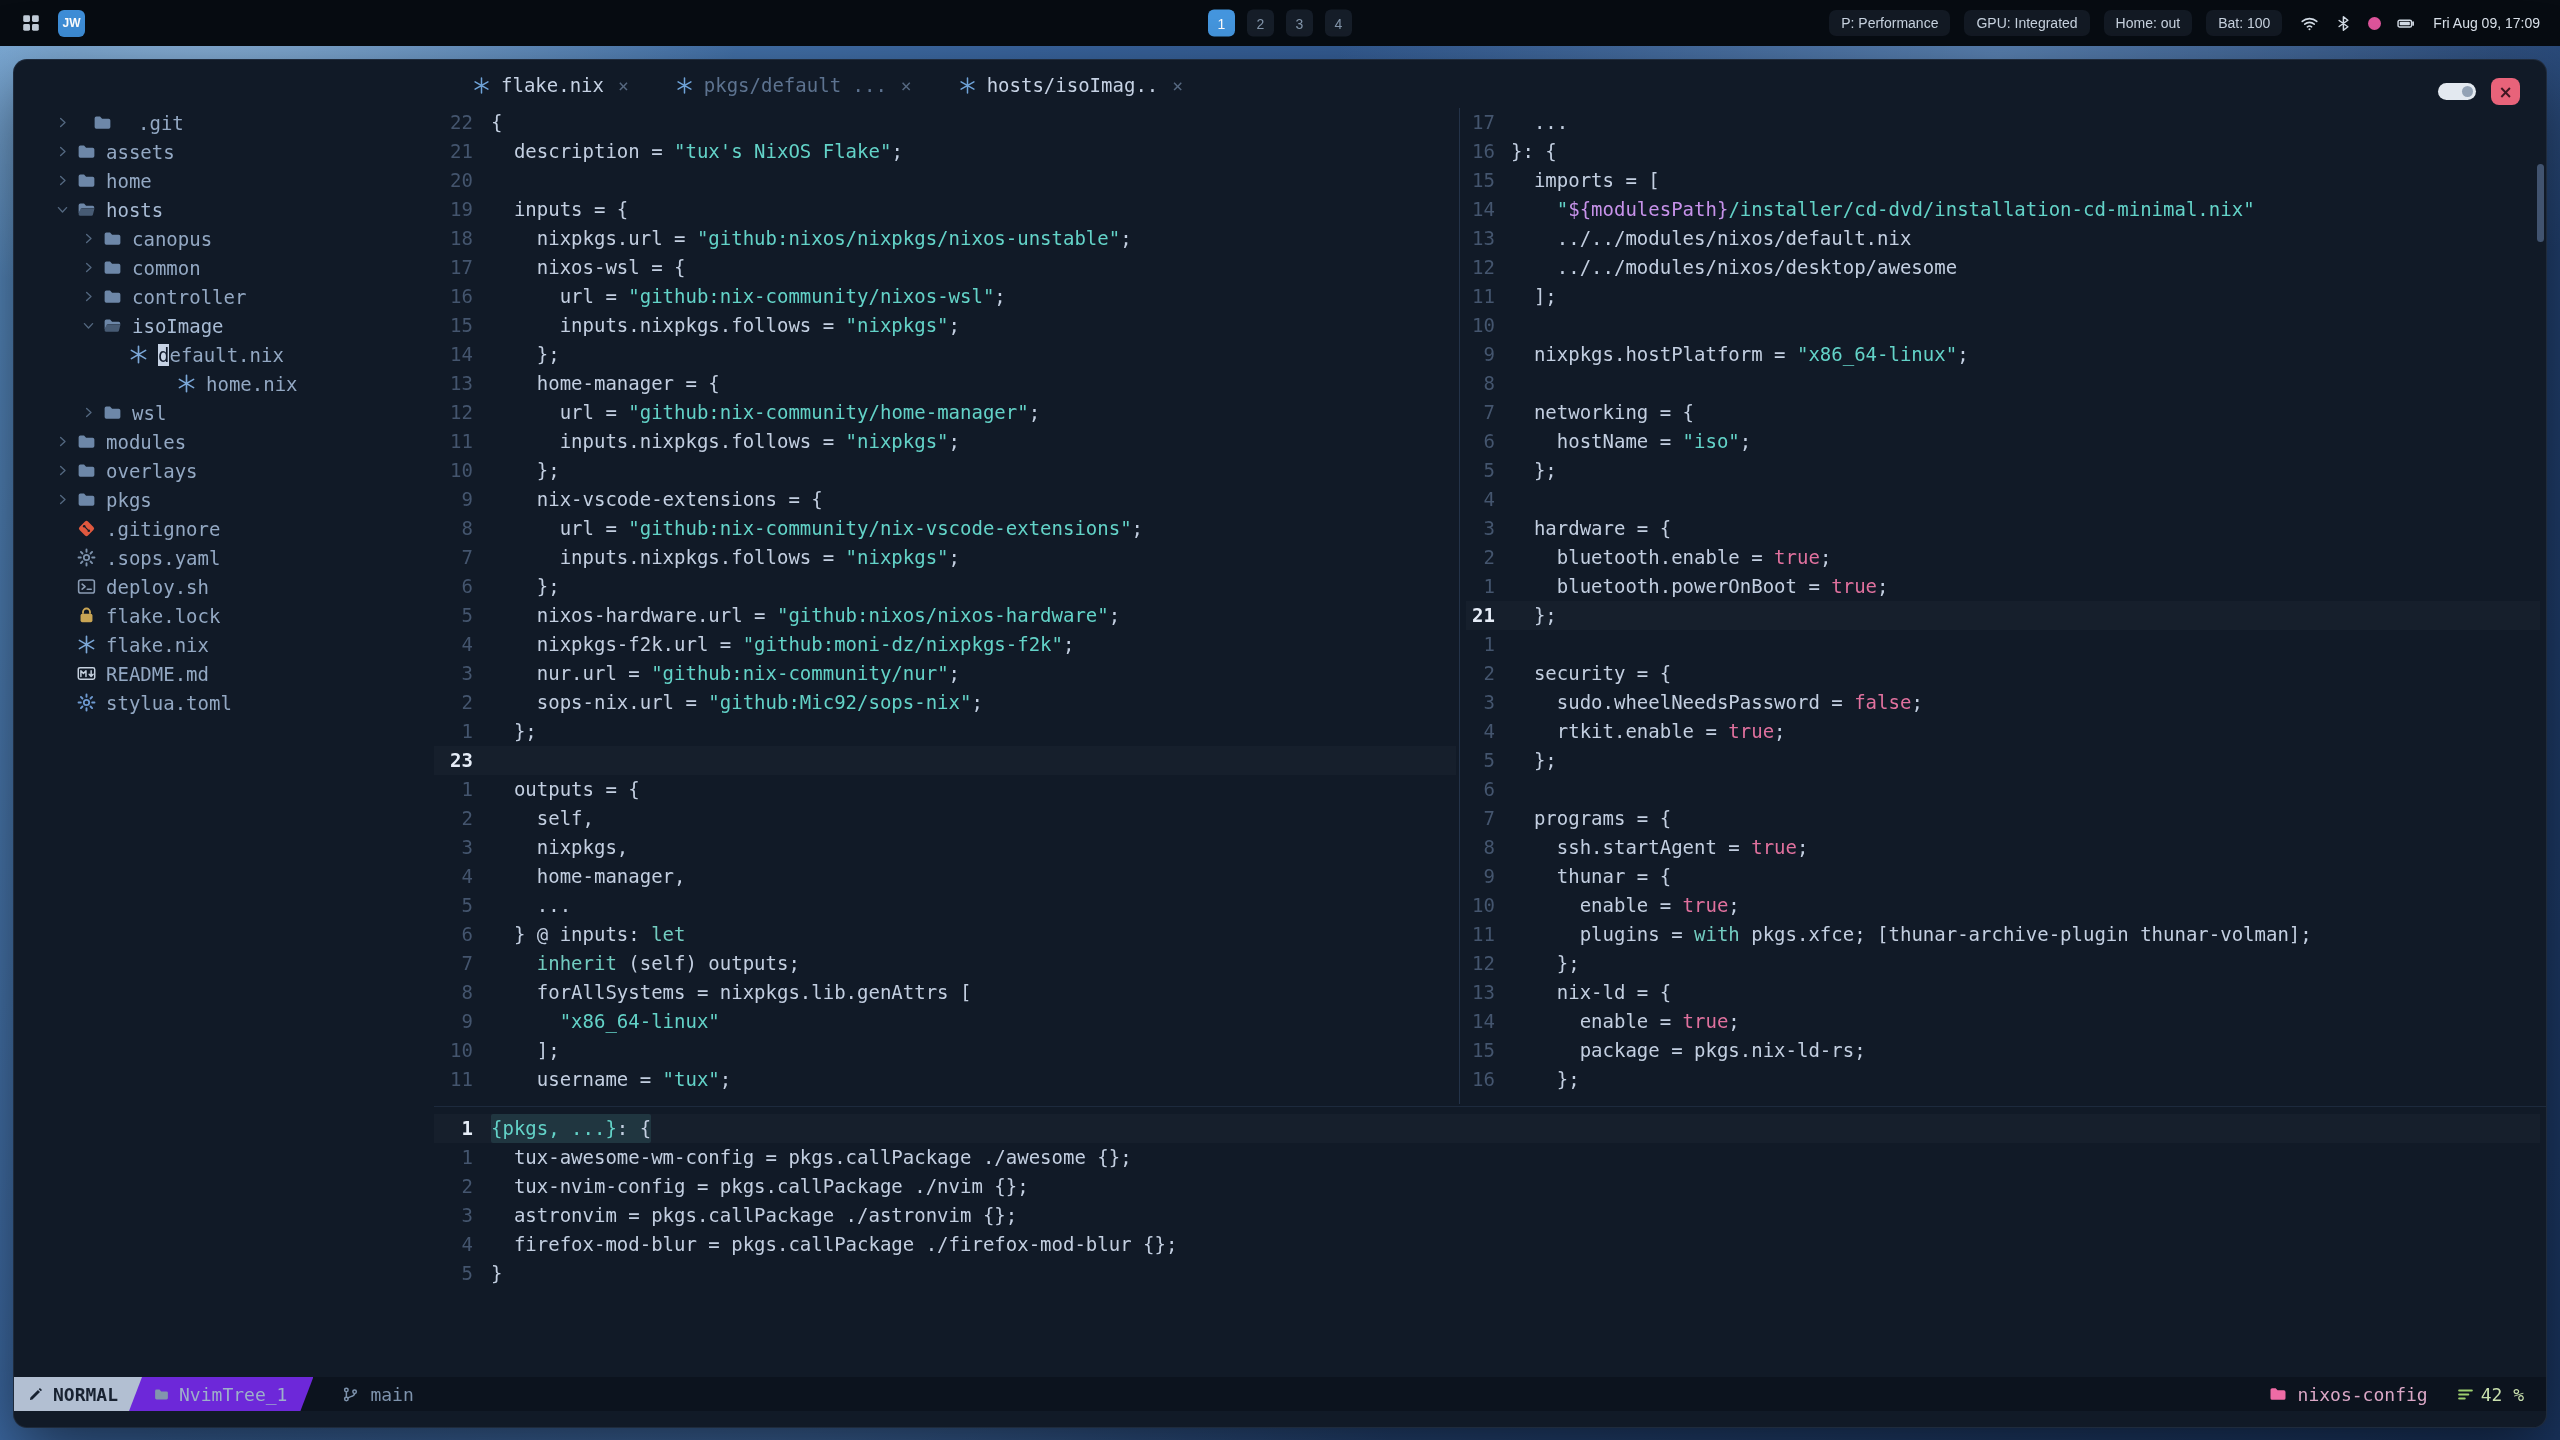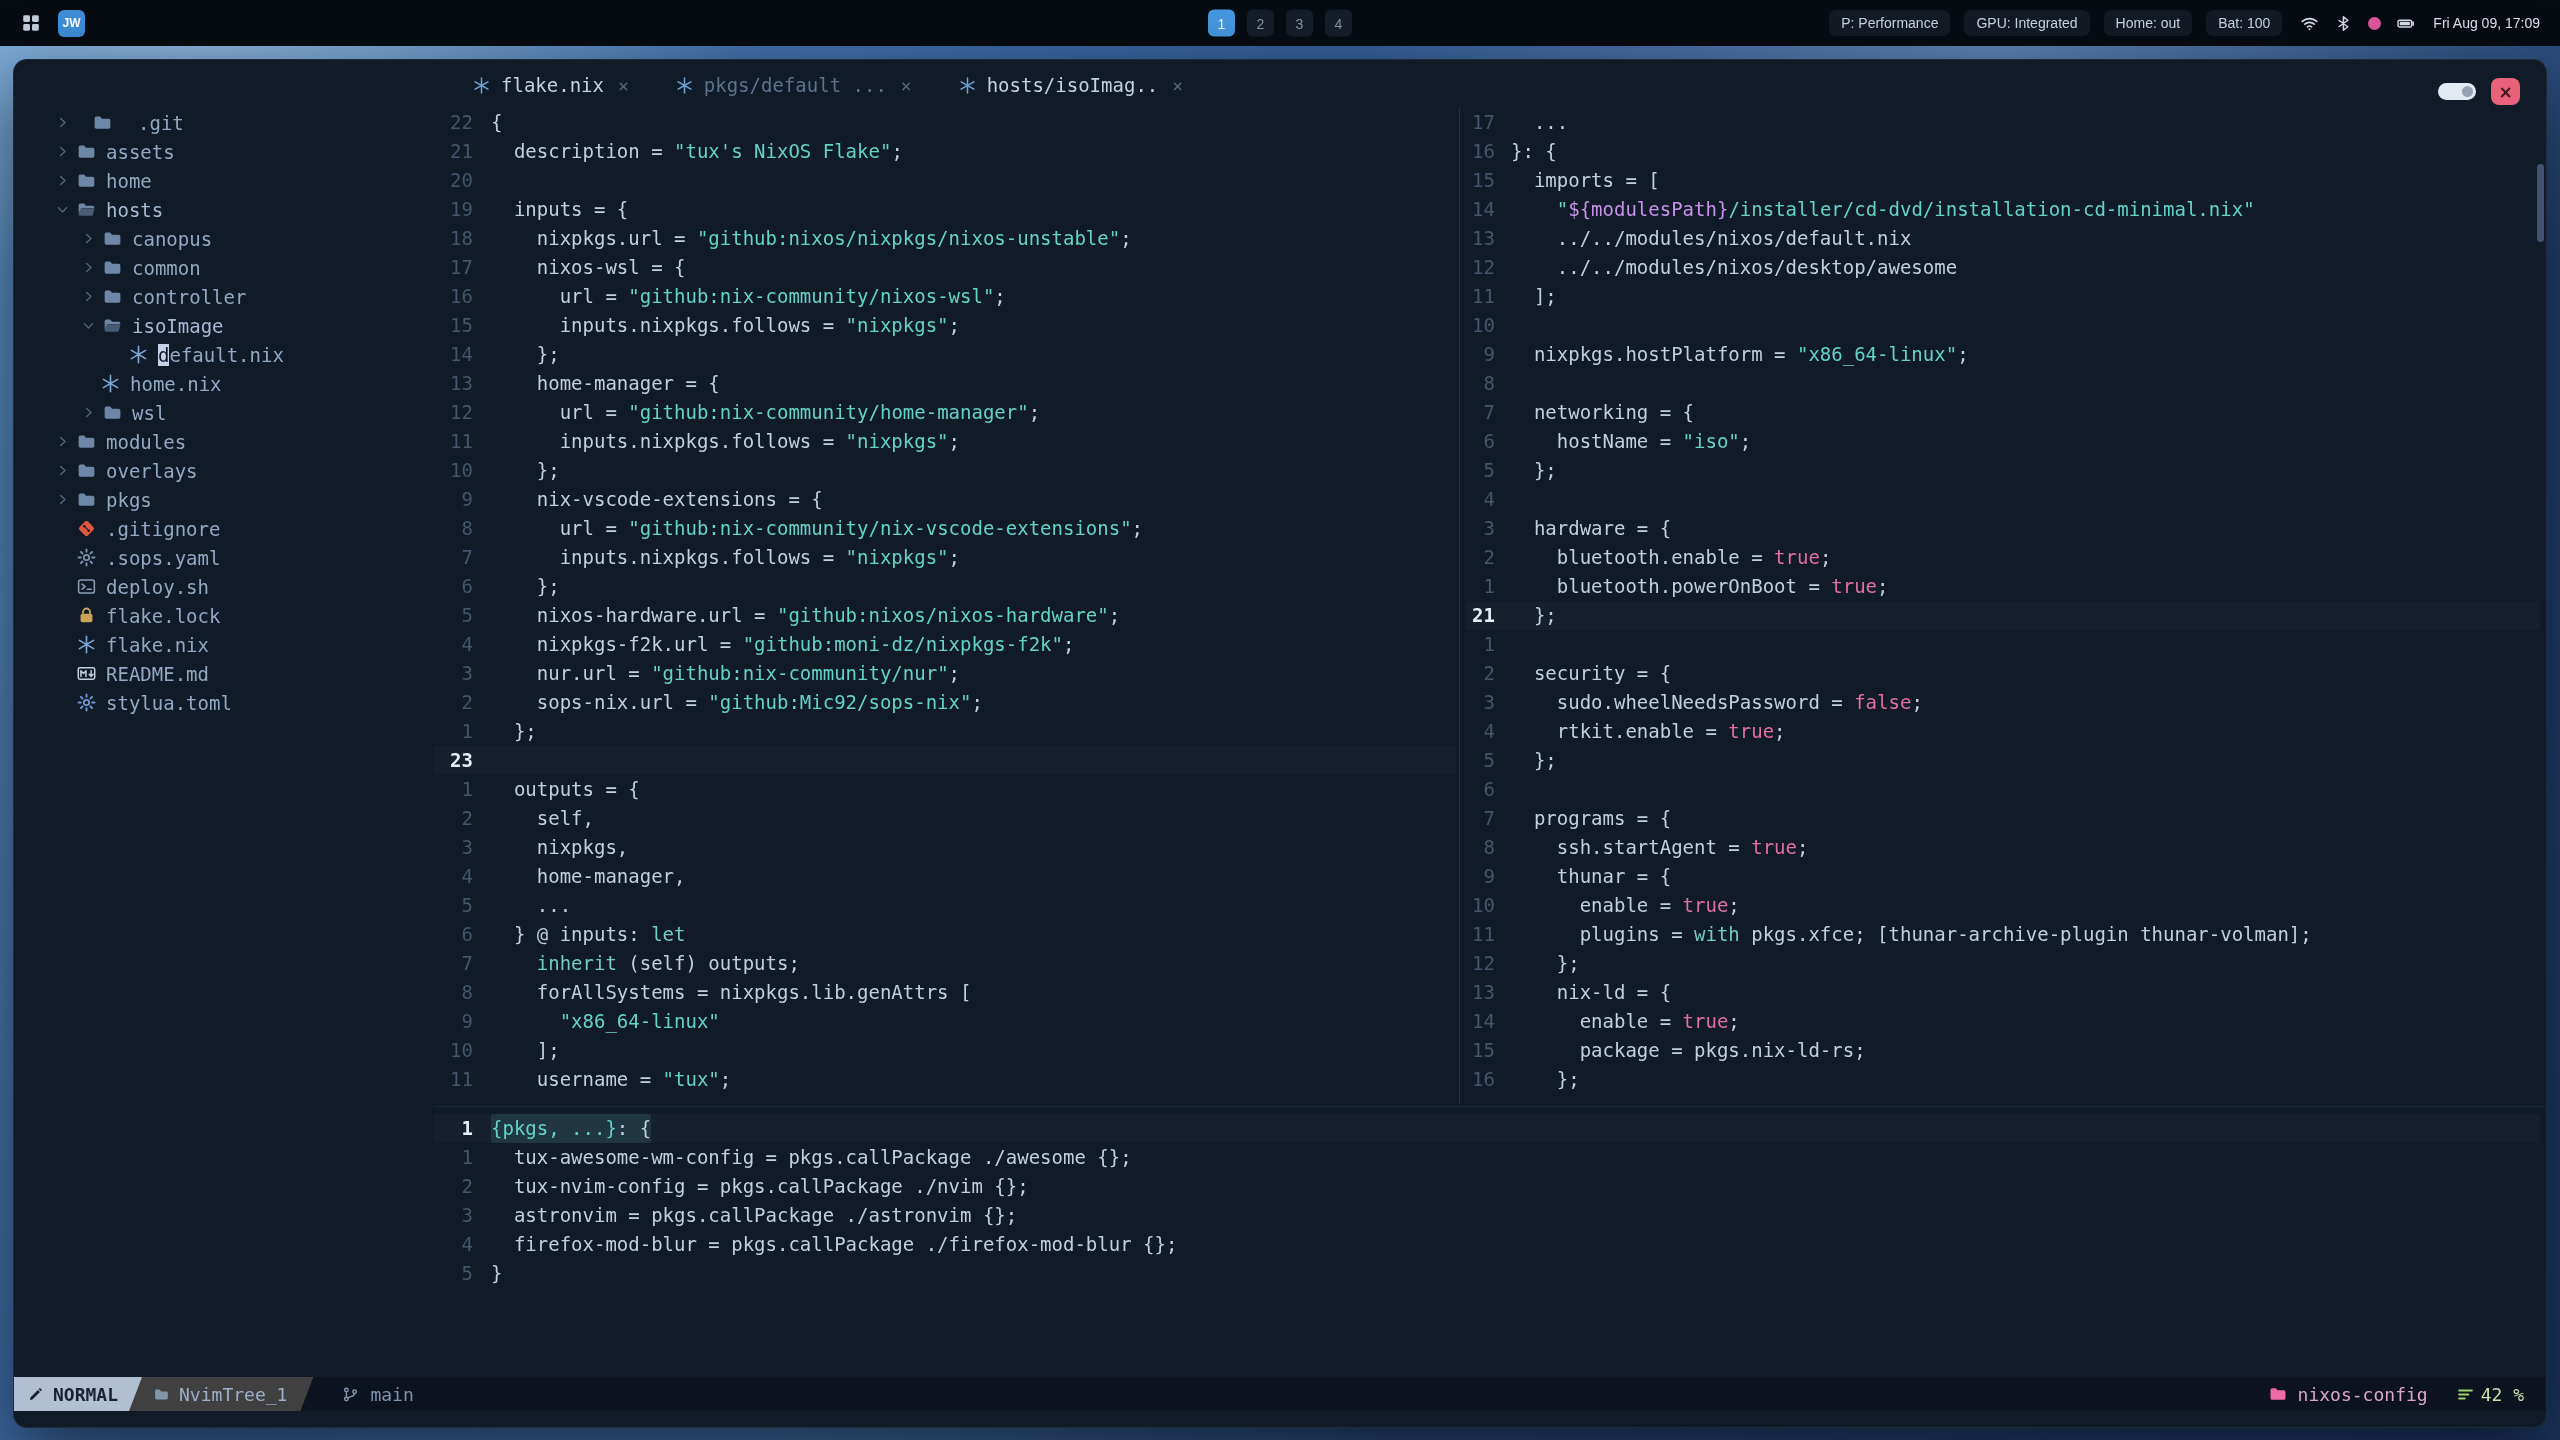--- a/index.html
+++ b/index.html
@@ -92,21 +92,21 @@
   .sbar { position:absolute; right:2px; top:104px; width:7px; height:78px; border-radius:4px; background:#41536f; }
 
   
   .status { position:absolute; left:0; right:0; bottom:16px; height:34px; background:#0c131e;
             display:flex; align-items:stretch; font-size:18px; }
   .seg { display:flex; align-items:center; }
   .seg-mode { position:relative; z-index:2; background:#b2bfd2; color:#182231; font-weight:700;
               padding:0 24px 0 14px; gap:9px;
               clip-path:polygon(0 0,100% 0,calc(100% - 13px) 100%,0 100%); }
   .mode-ic { width:16px; height:16px; color:#182231; }
-  .seg-buf { position:relative; z-index:1; background:#404040; color:#9db0c9; margin-left:-13px;
+  .seg-buf { position:relative; z-index:1; background:#6d28d9; color:#9db0c9; margin-left:-13px;
              padding:0 26px 0 24px; gap:9px;
              clip-path:polygon(0 0,100% 0,calc(100% - 13px) 100%,0 100%); }
   .buf-ic { width:17px; height:17px; color:#8296ad; }
   .seg-branch { margin-left:28px; gap:10px; color:#7e93ad; }
   .br-ic { width:19px; height:19px; color:#7e93ad; }
   .status-right { margin-left:auto; display:flex; align-items:center; gap:28px; padding-right:22px; }
   .proj { display:flex; align-items:center; gap:10px; color:#dba7c6; }
   .proj-ic { width:20px; height:20px; color:#ef6ba5; }
   .prog { display:flex; align-items:center; gap:6px; color:#c8dfad; }
   .prog-ic { width:19px; height:19px; color:#9ed06f; }
@@ -316,21 +316,21 @@
         <span class="chev"></span>
         <span class="svg-ic tic ic-nix">
           <svg viewBox="0 0 24 24">
             <g fill="none" stroke="currentColor" stroke-width="1.9" stroke-linecap="round">
               <path d="M12 2.6v18.8M3.9 7.3l16.2 9.4M3.9 16.7L20.1 7.3"></path>
             </g>
           </svg>
         </span>
         <span class="tlabel"><span class="tree-cursor">d</span>efault.nix</span>
       </div>
-      <div class="trow" style="padding-left: 60px;">
+      <div class="trow" style="padding-left: 88px; margin-left: 48px;">
         <span class="chev"></span>
         <span class="svg-ic tic ic-nix">
           <svg viewBox="0 0 24 24">
             <g fill="none" stroke="currentColor" stroke-width="1.9" stroke-linecap="round">
               <path d="M12 2.6v18.8M3.9 7.3l16.2 9.4M3.9 16.7L20.1 7.3"></path>
             </g>
           </svg>
         </span>
         <span class="tlabel">home.nix</span>
       </div>

